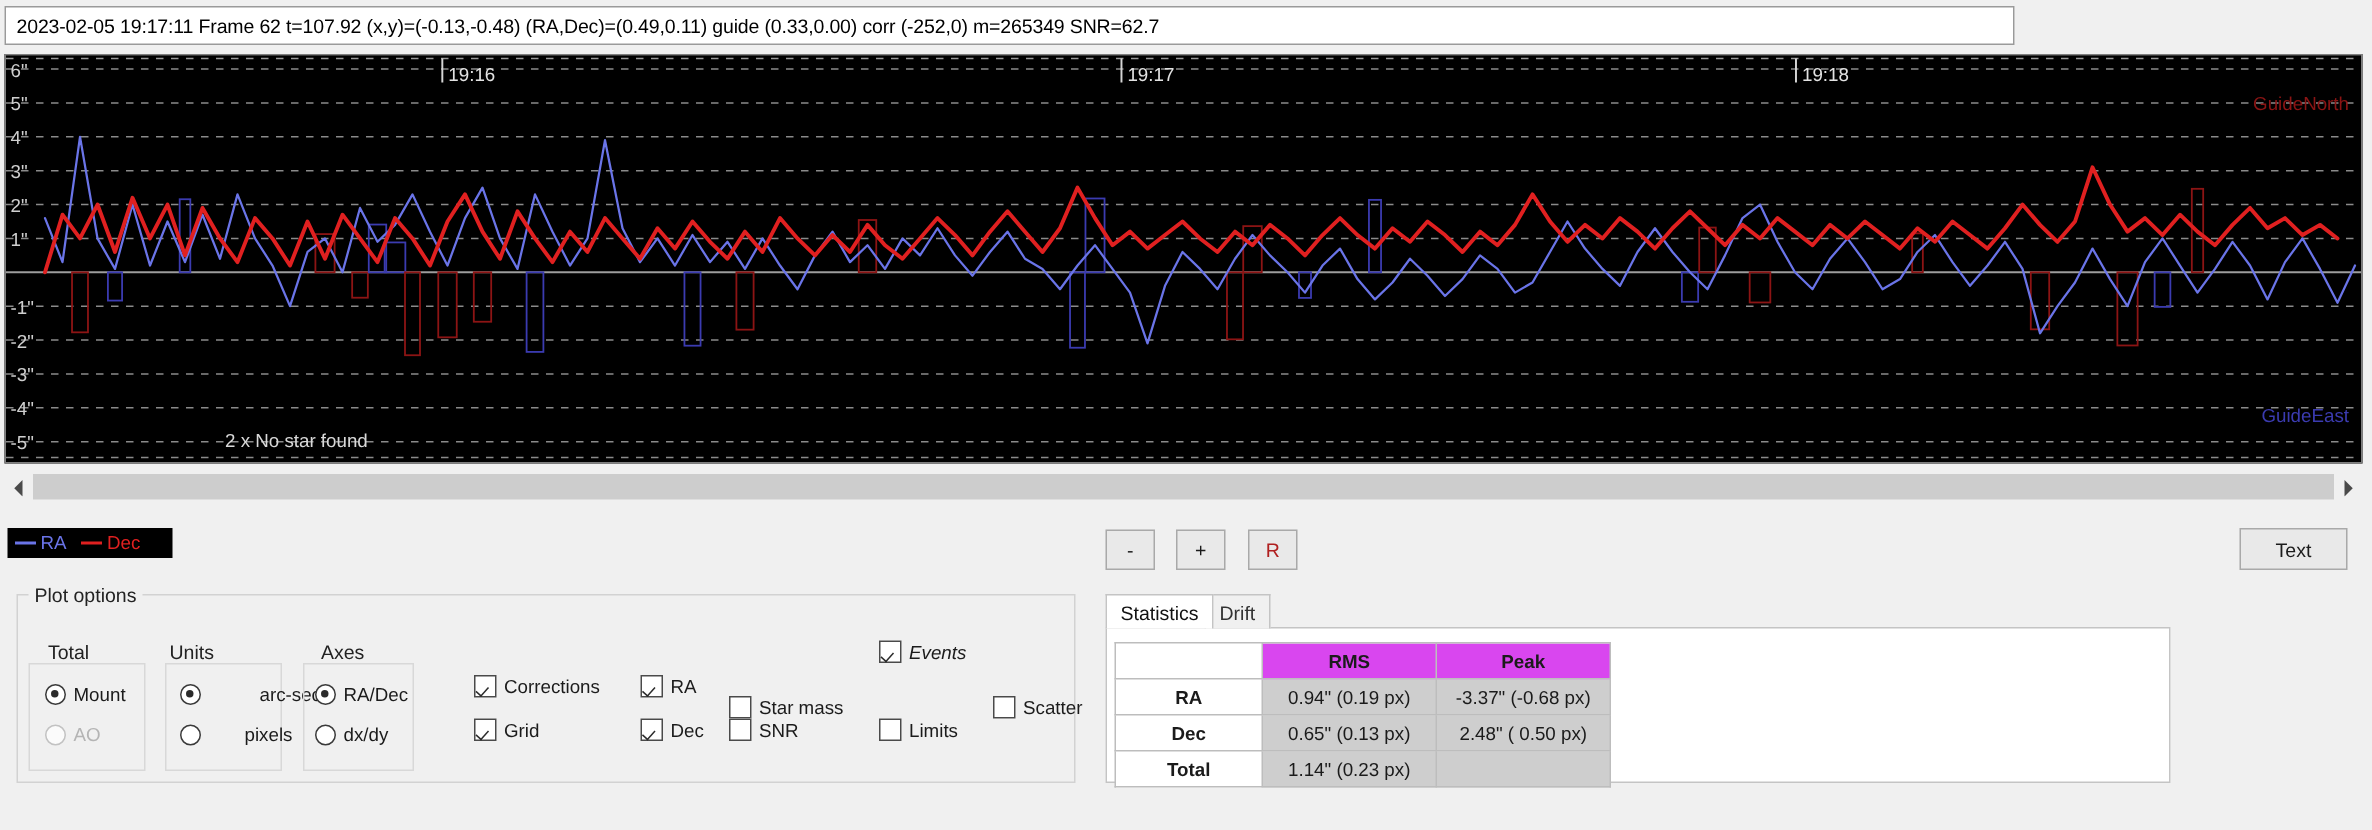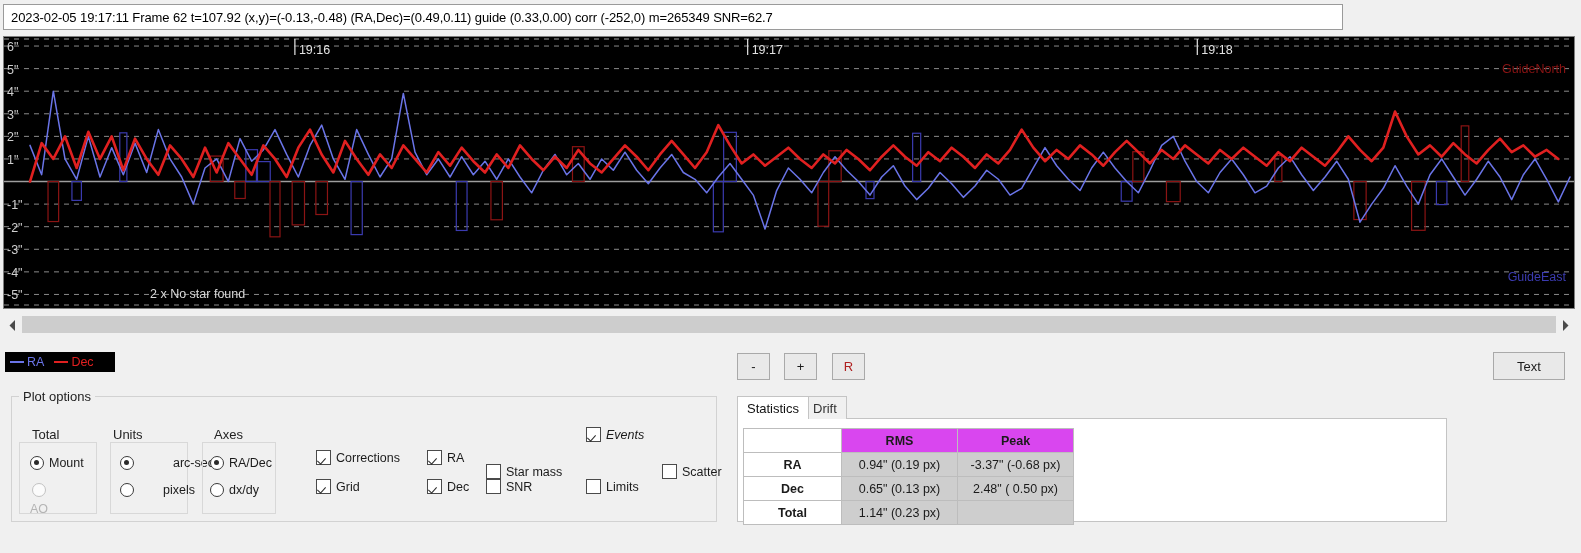--- a/index.html
+++ b/index.html
@@ -246,21 +246,21 @@
 
 <div id="plot-options"></div>
 <div id="plot-options-label">Plot options</div>
 
 <div class="subgroup" id="grp-device"></div>
 <div class="subgroup-label" id="lbl-device">Total</div>
 <div class="radio-row" style="left:30px;top:456px;">
   <span class="radio on"></span>
   <span>Mount</span>
 </div>
-<div class="radio-row dim" style="left:30px;top:483px;flex-direction:column;">
+<div class="radio-row dim" style="left:30px;top:483px;">
   <span class="radio dim"></span>
   <span>AO</span>
 </div>
 
 <div class="subgroup" id="grp-units"></div>
 <div class="subgroup-label" id="lbl-units">Units</div>
 <div class="radio-row" style="left:120px;top:456px;gap:39px;">
   <span class="radio on"></span>
   <span>arc-sec</span>
 </div>

